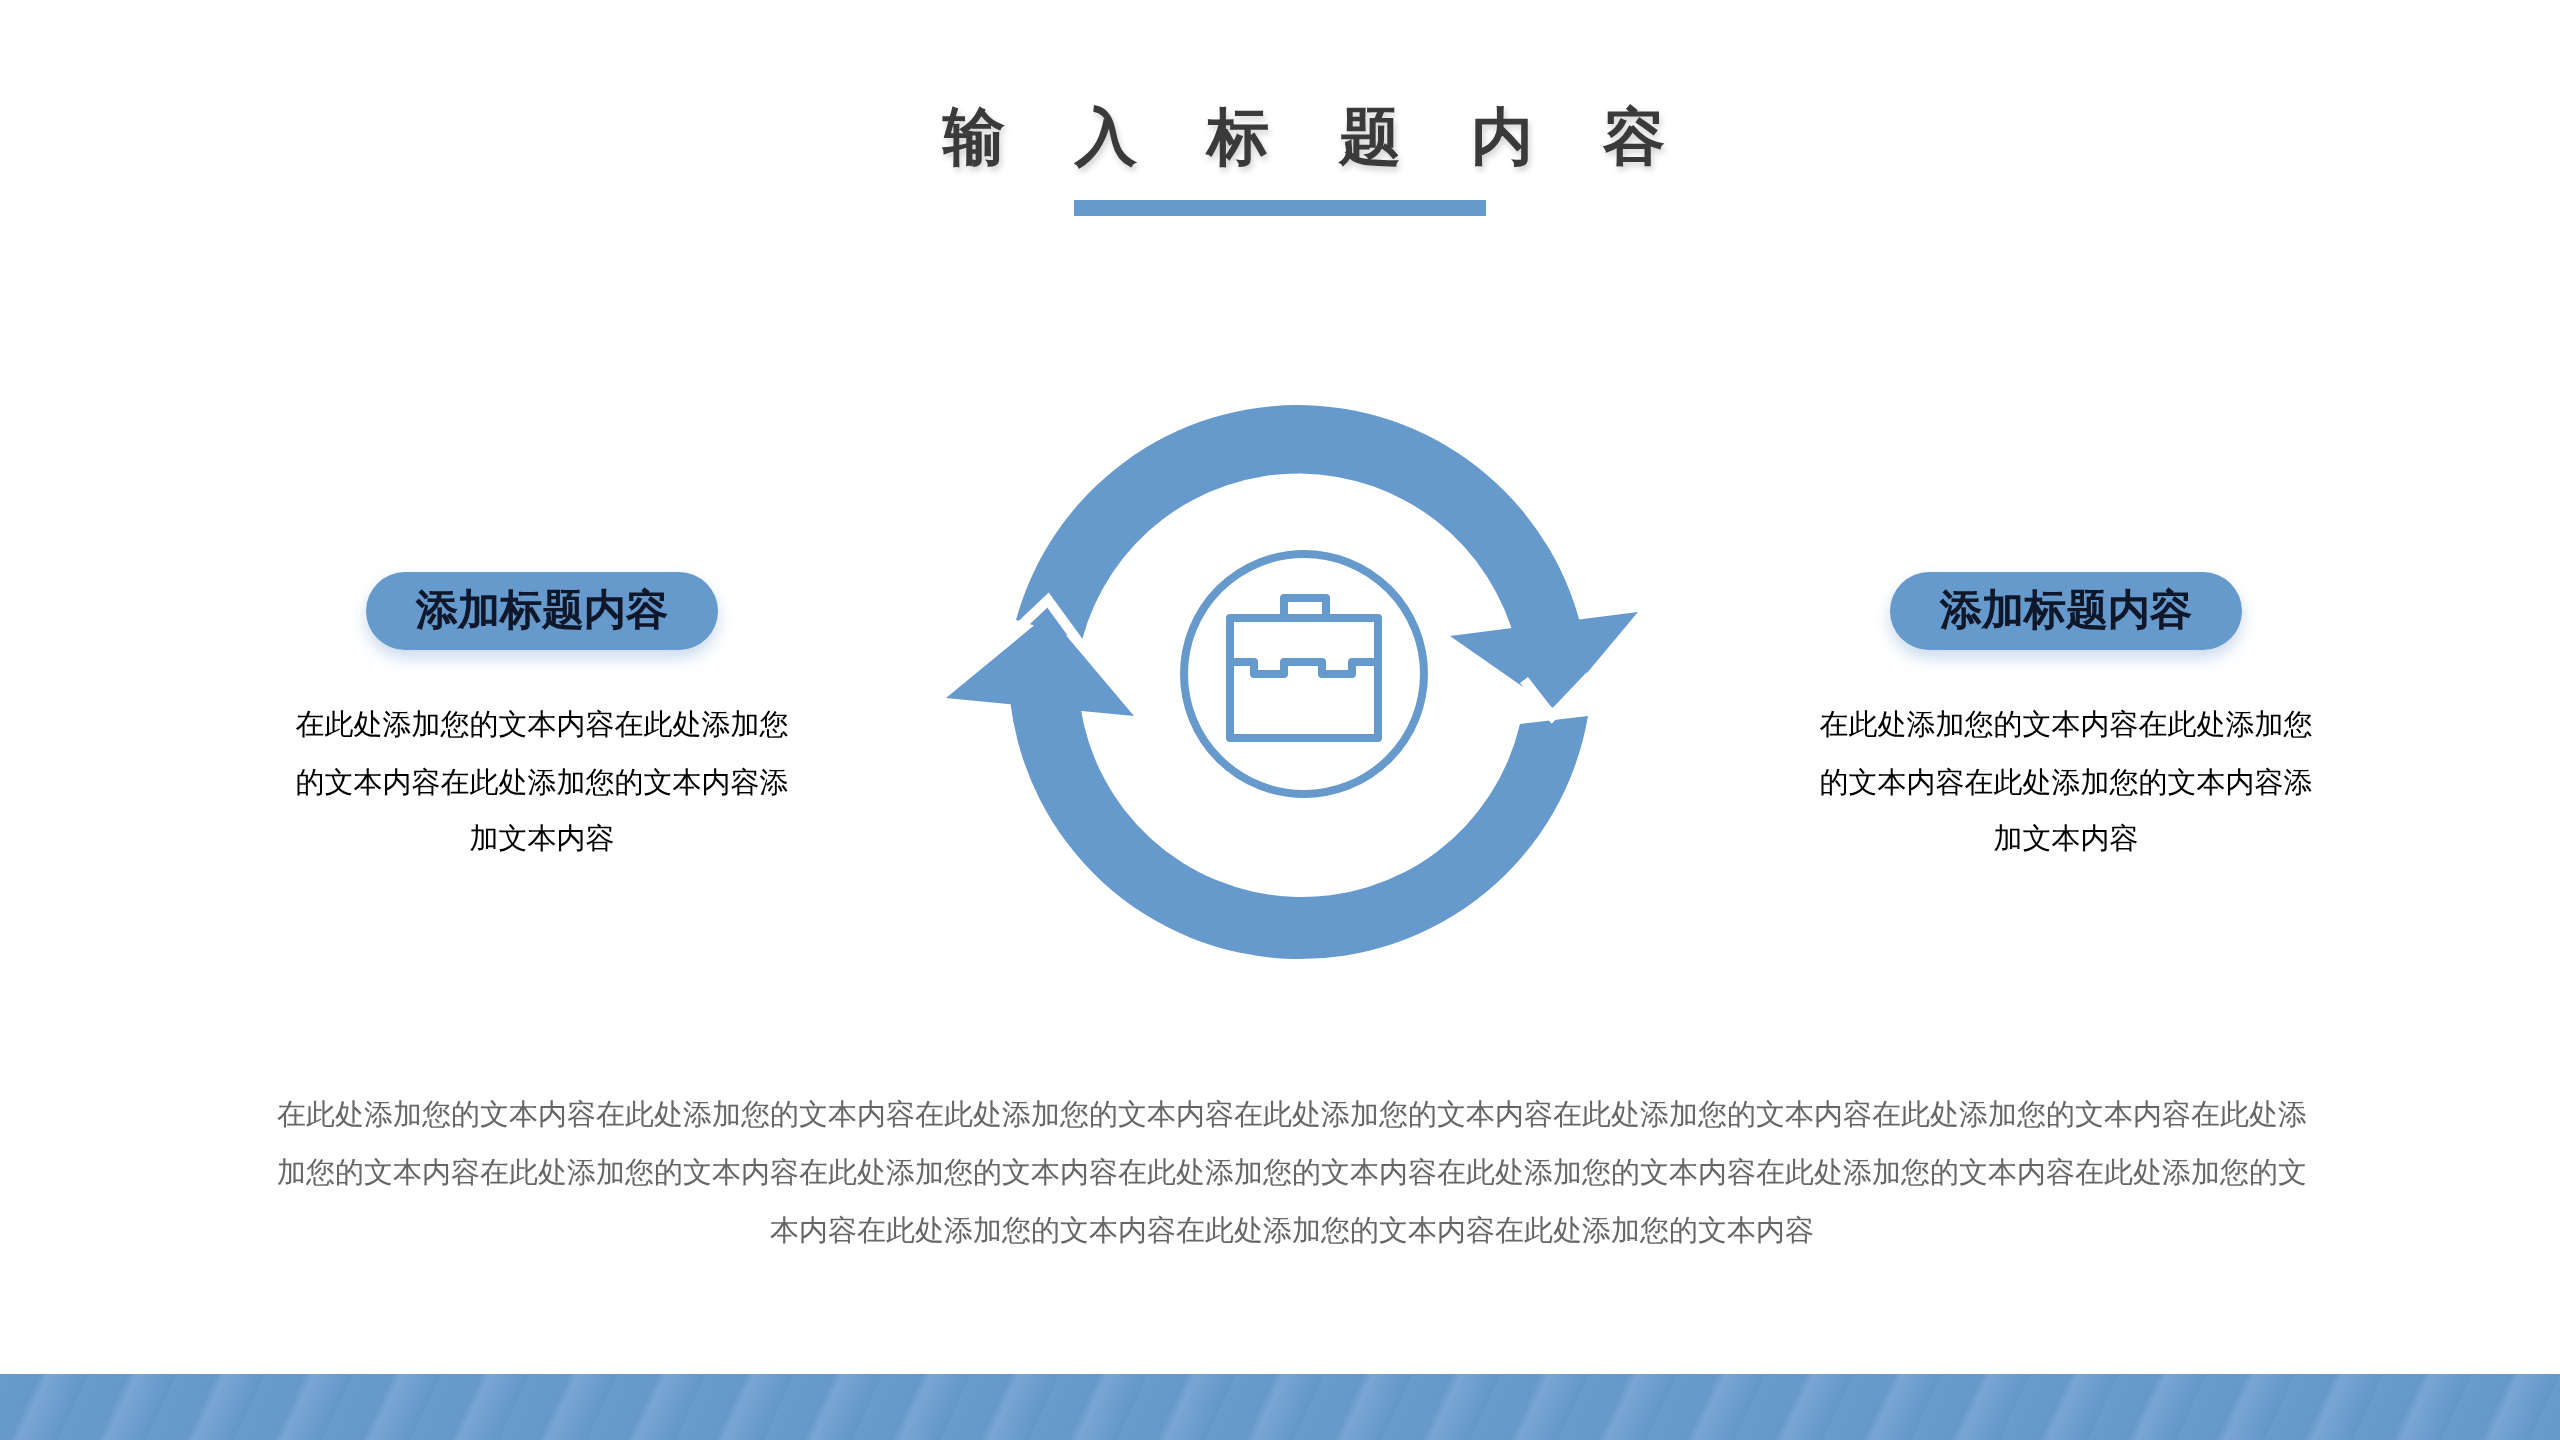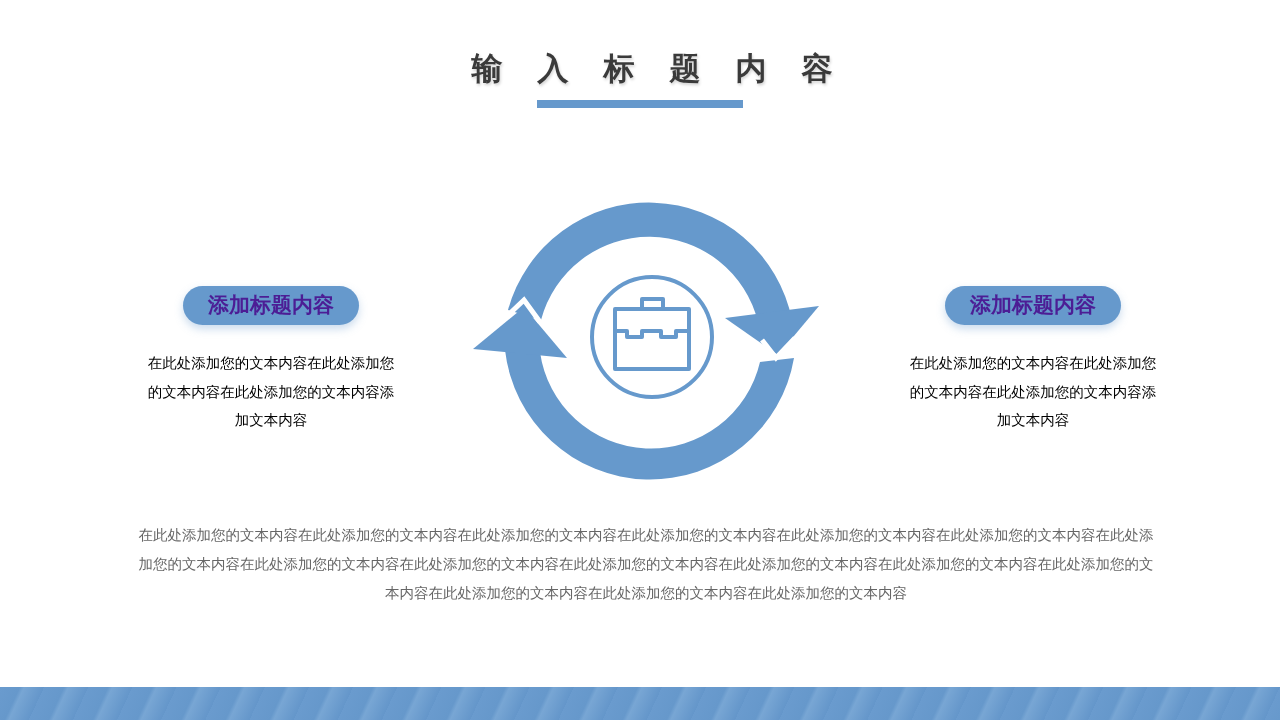--- a/index.html
+++ b/index.html
@@ -2,29 +2,29 @@
 <html><head>
 <meta charset="utf-8">
 <style>
   html, body { margin:0; padding:0; }
   body { width:1280px; height:720px; position:relative; background:#ffffff; overflow:hidden;
          font-family: "DejaVu Sans", "Liberation Sans", sans-serif; }
   .title { position:absolute; top:48px; left:12px; width:1280px; text-align:center;
            font-size:31px; color:#3a3a3a; letter-spacing:35px; padding-left:35px; box-sizing:border-box;
            text-shadow: 1px 2px 3px rgba(0,0,0,0.18); font-weight:bold; }
   .title-bar { position:absolute; left:537px; top:100px; width:206px; height:8px; background:#6699cc; }
-  .pill { position:absolute; height:39px; border-radius:20px; background:#6699cc; color:#4c1d95;
+  .pill { position:absolute; height:39px; border-radius:20px; background:#6699cc; color:#0f172a;
           font-size:21px; font-weight:bold; line-height:39px; text-align:center;
           box-shadow: 0 4px 8px rgba(102,153,204,0.35); }
   .pill.left { left:183px; top:286px; width:176px; }
   .pill.right { left:945px; top:286px; width:176px; }
   .side-text { position:absolute; width:250px; text-align:center; font-size:14.5px; line-height:28.5px; color:#000000; }
   .side-text.left { left:146px; top:349px; }
   .side-text.right { left:908px; top:349px; }
-  .bottom-text { position:absolute; left:138px; top:521px; width:1016px; text-align:center;
+  .bottom-text { position:absolute; left:138px; top:544px; width:1016px; text-align:center;
                  font-size:14.5px; line-height:29px; color:#666; }
   .diagram { position:absolute; left:460px; top:180px; width:380px; height:320px; }
   .band { position:absolute; left:0; top:687px; width:1280px; height:33px;
           background: repeating-linear-gradient(115deg, #6a9bce 0px, #6698cb 18px, #78a6d4 22px, #6496ca 40px); }
 </style>
 </head>
 <body>
 
 <div class="title">输入标题内容</div>
 <div class="title-bar"></div>

